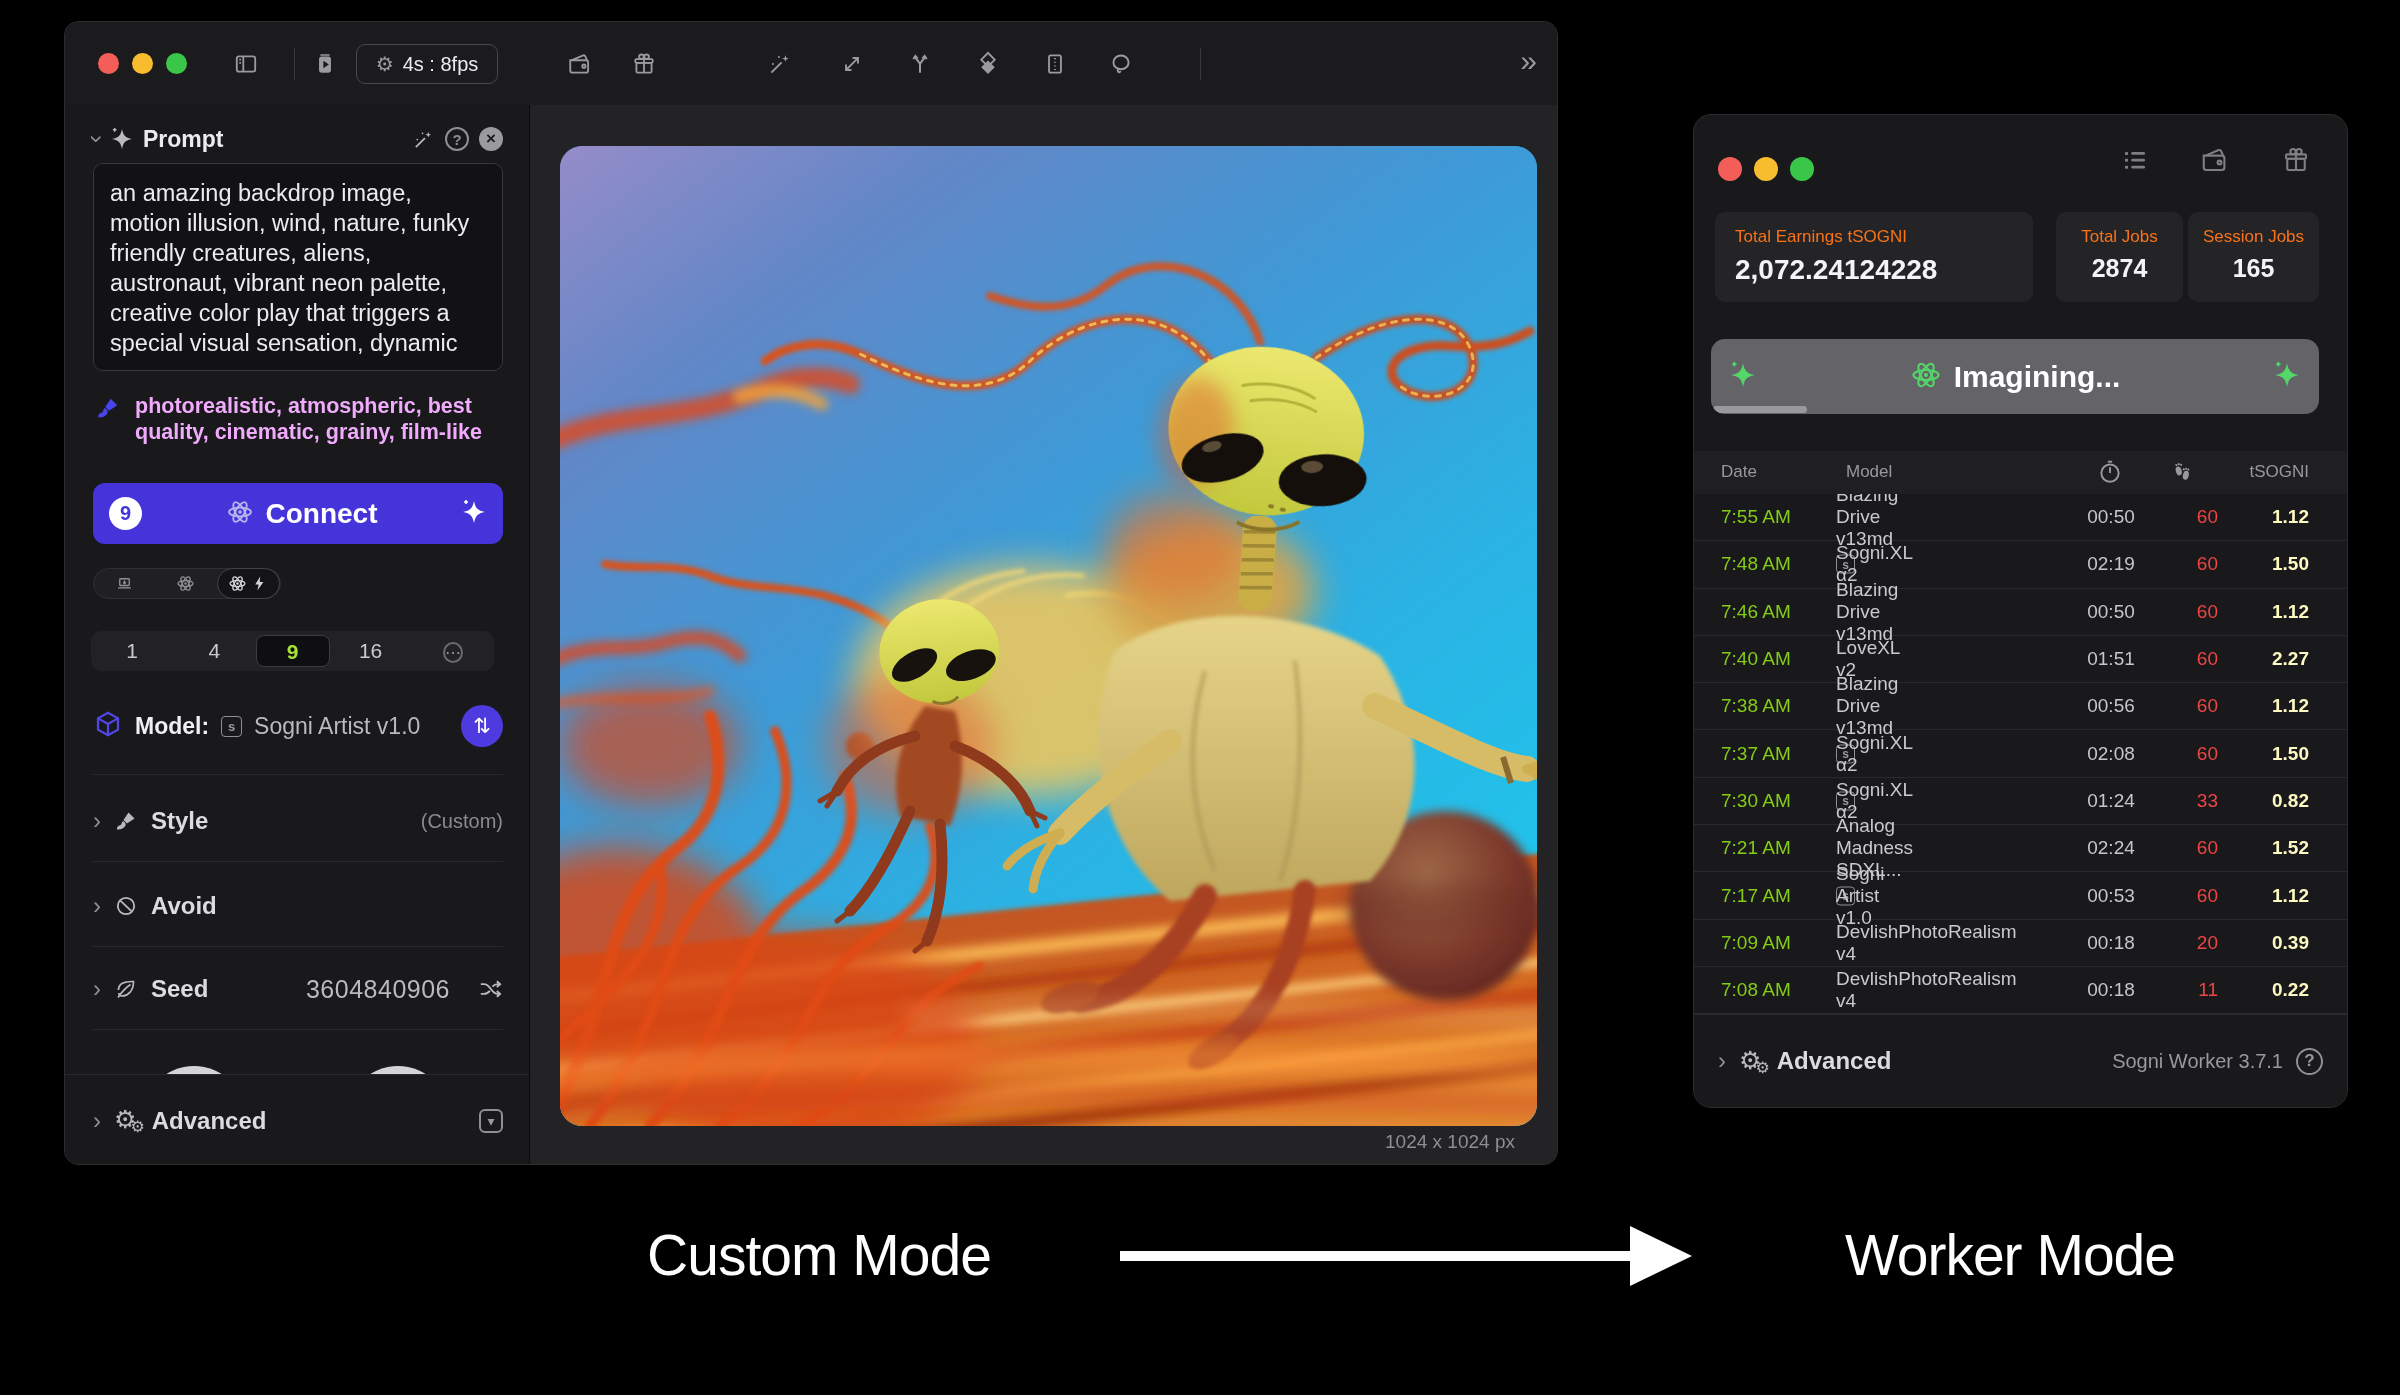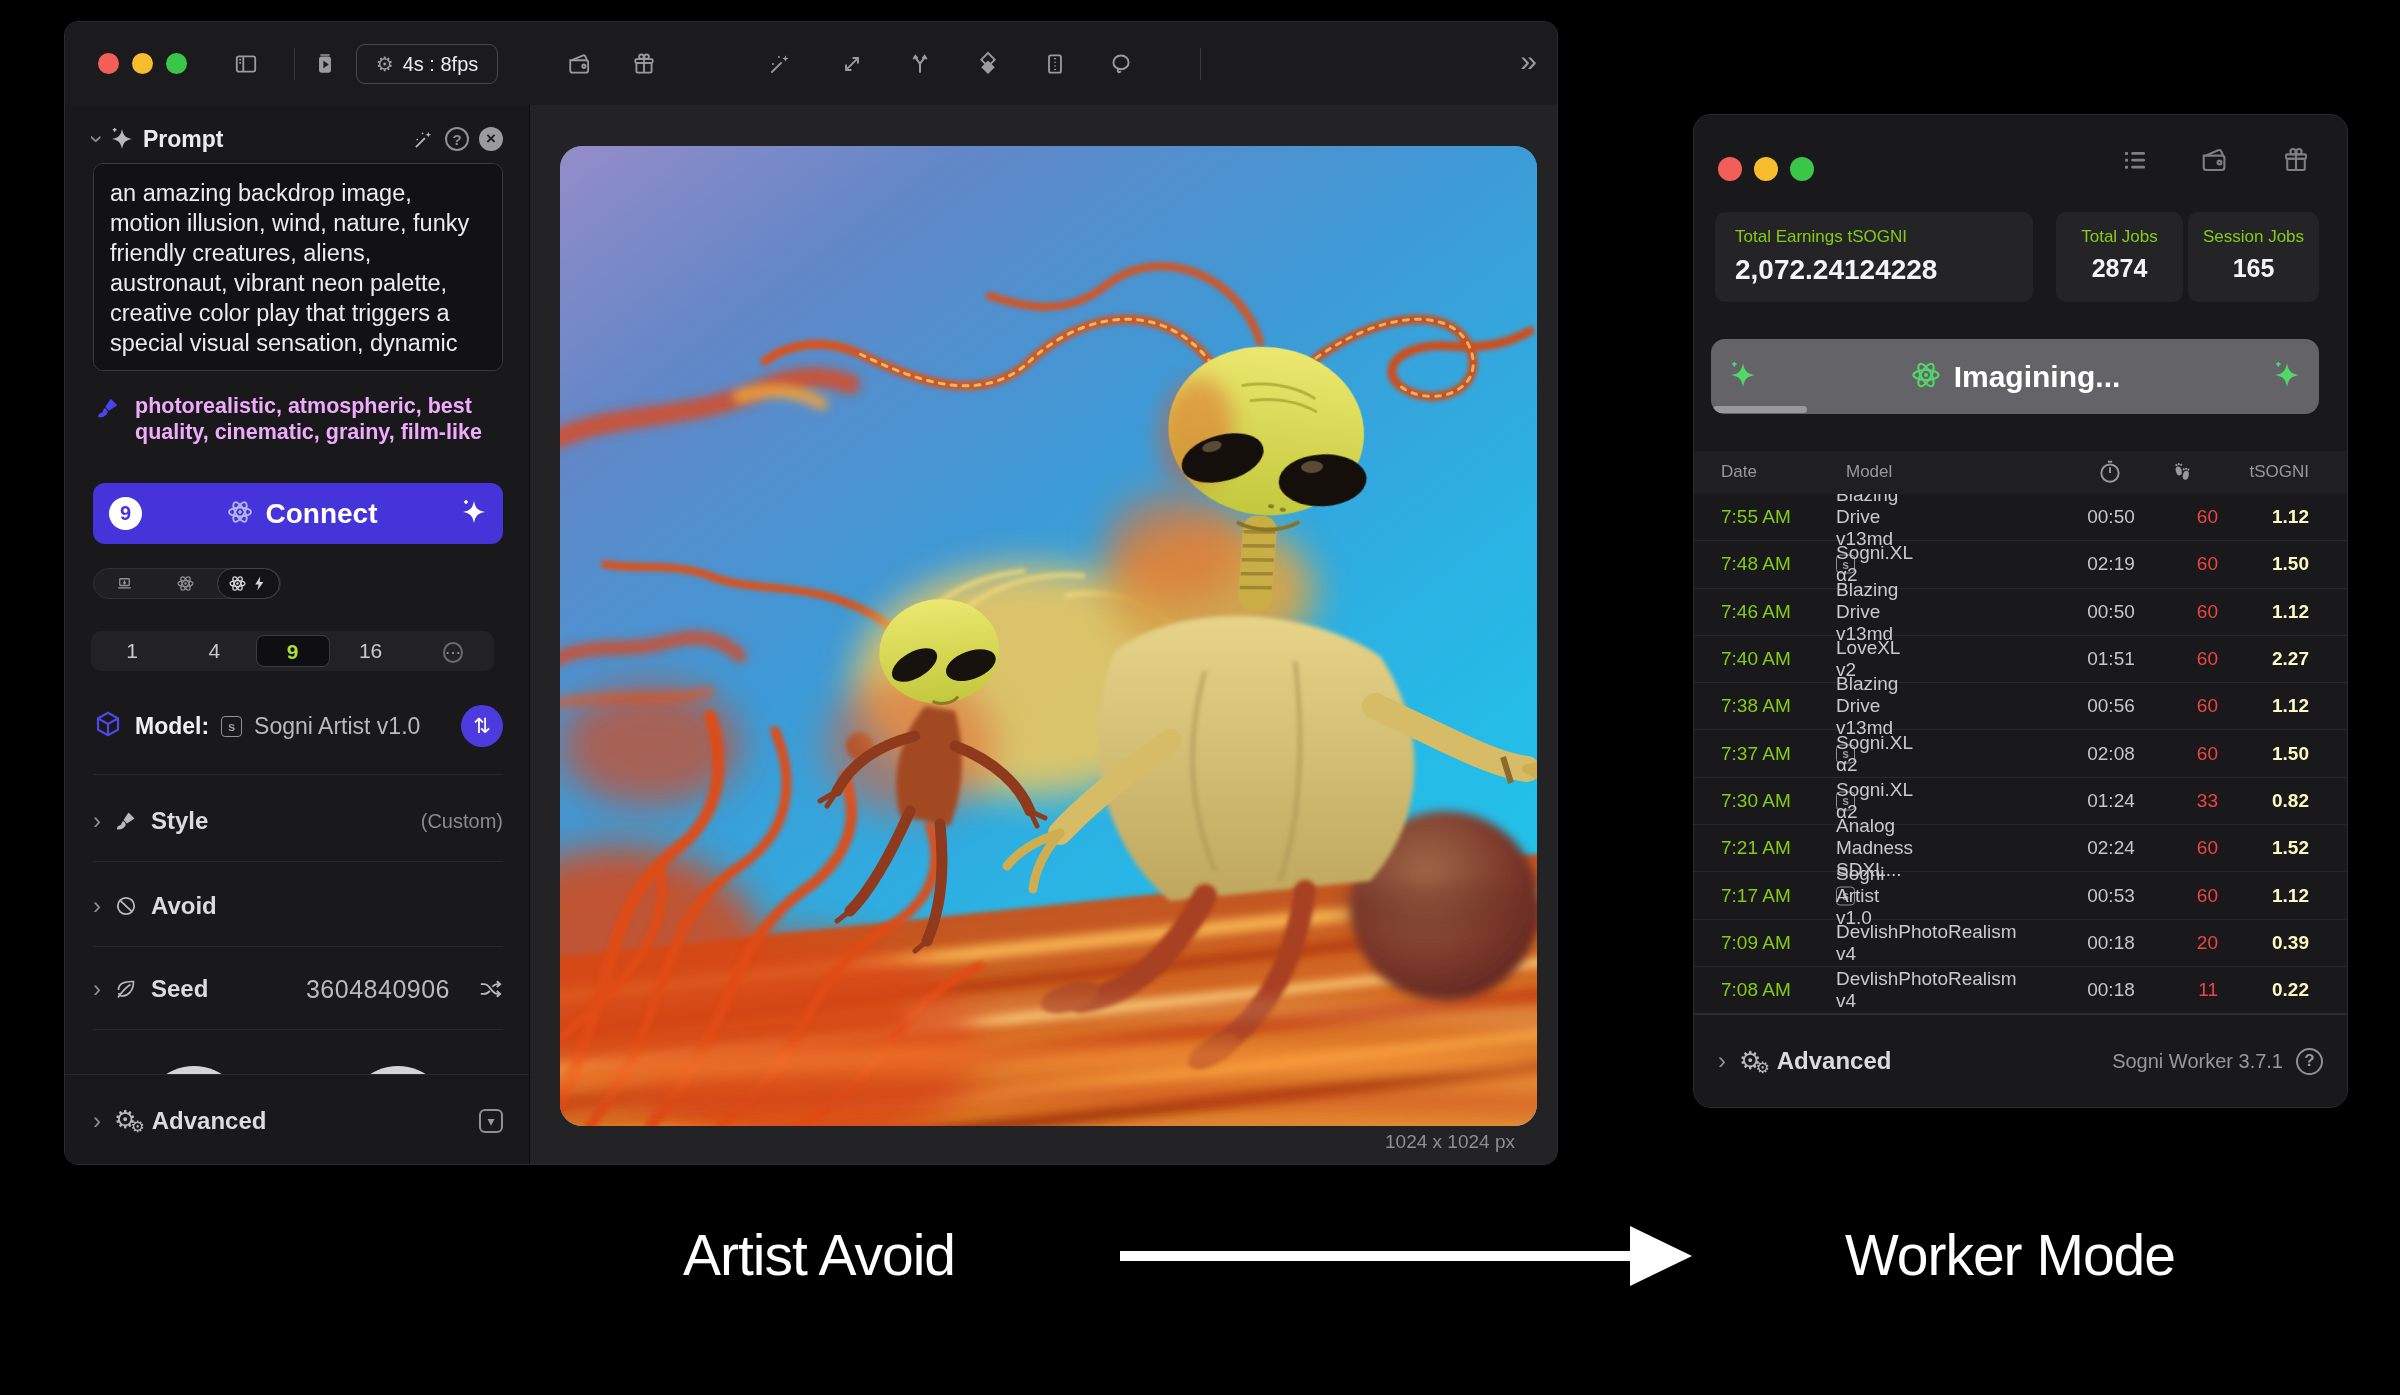--- a/index.html
+++ b/index.html
@@ -68,21 +68,21 @@
   .boxarr{margin-left:auto;width:24px;height:24px;border:2px solid #8f8f94;border-radius:6px;color:#9a9a9f;font-size:14px;text-align:center;line-height:21px;box-sizing:border-box;}
   
   .genimg{position:absolute;left:30px;top:41px;width:977px;height:980px;border-radius:22px;overflow:hidden;background:#2a7fc0;}
   .imgsize{position:absolute;right:42px;top:1026px;color:#8e8e93;font-size:19px;}
   
   .ww{left:1693px;top:114px;width:655px;height:994px;border-radius:18px;overflow:hidden;}
   .ww .tl{width:24px;height:24px;top:42px;}
   .wicon{position:absolute;top:30px;width:30px;height:30px;color:#7e7e83;}
   .wicon svg{width:30px;height:30px;}
   .card{position:absolute;top:97px;height:90px;background:#242427;border-radius:10px;box-sizing:border-box;}
-  .card .clab{color:#84cc16;font-size:17px;margin-top:15px;}
+  .card .clab{color:#f97316;font-size:17px;margin-top:15px;}
   .card .cval{color:#f4f4f6;font-weight:700;margin-top:7px;}
   .card.wide{padding-left:20px;}
   .card.small{text-align:center;}
   .statusbar{position:absolute;left:17px;top:224px;width:608px;height:75px;background:#646468;border-radius:14px;display:flex;align-items:center;padding:4px 18px;box-sizing:border-box;overflow:hidden;}
   .statusbar .mid{flex:1;display:flex;align-items:center;justify-content:center;gap:12px;}
   .statusbar .slabel{color:#fff;font-size:30px;font-weight:700;}
   .statusbar .gr{color:#53d769;}
   .progress{position:absolute;left:2px;bottom:1px;width:94px;height:7px;background:#98989d;border-radius:4px;}
   .thead{position:absolute;left:0;right:0;top:336px;height:43px;background:#1f1f22;color:#98989d;font-size:17px;}
   .thead .h-date{position:absolute;left:27px;top:11px;}
@@ -788,17 +788,17 @@
 
     <div class="wfooter">
       <span class="chev">›</span>
       <span class="gears">⚙<span class="g2">⚙</span></span>
       <span class="seclabel">Advanced</span>
       <span class="ver">Sogni Worker 3.7.1</span>
       <span class="help2">?</span>
     </div>
   </div>
 
-  <div class="caption" style="left:559px;top:1222px">Artist Avoid</div>
+  <div class="caption" style="left:559px;top:1222px">Custom Mode</div>
   <div class="arrow-shaft"></div>
   <div class="arrow-head"></div>
   <div class="caption" style="left:1750px;top:1222px">Worker Mode</div>
 </div>
 
 </body></html>

